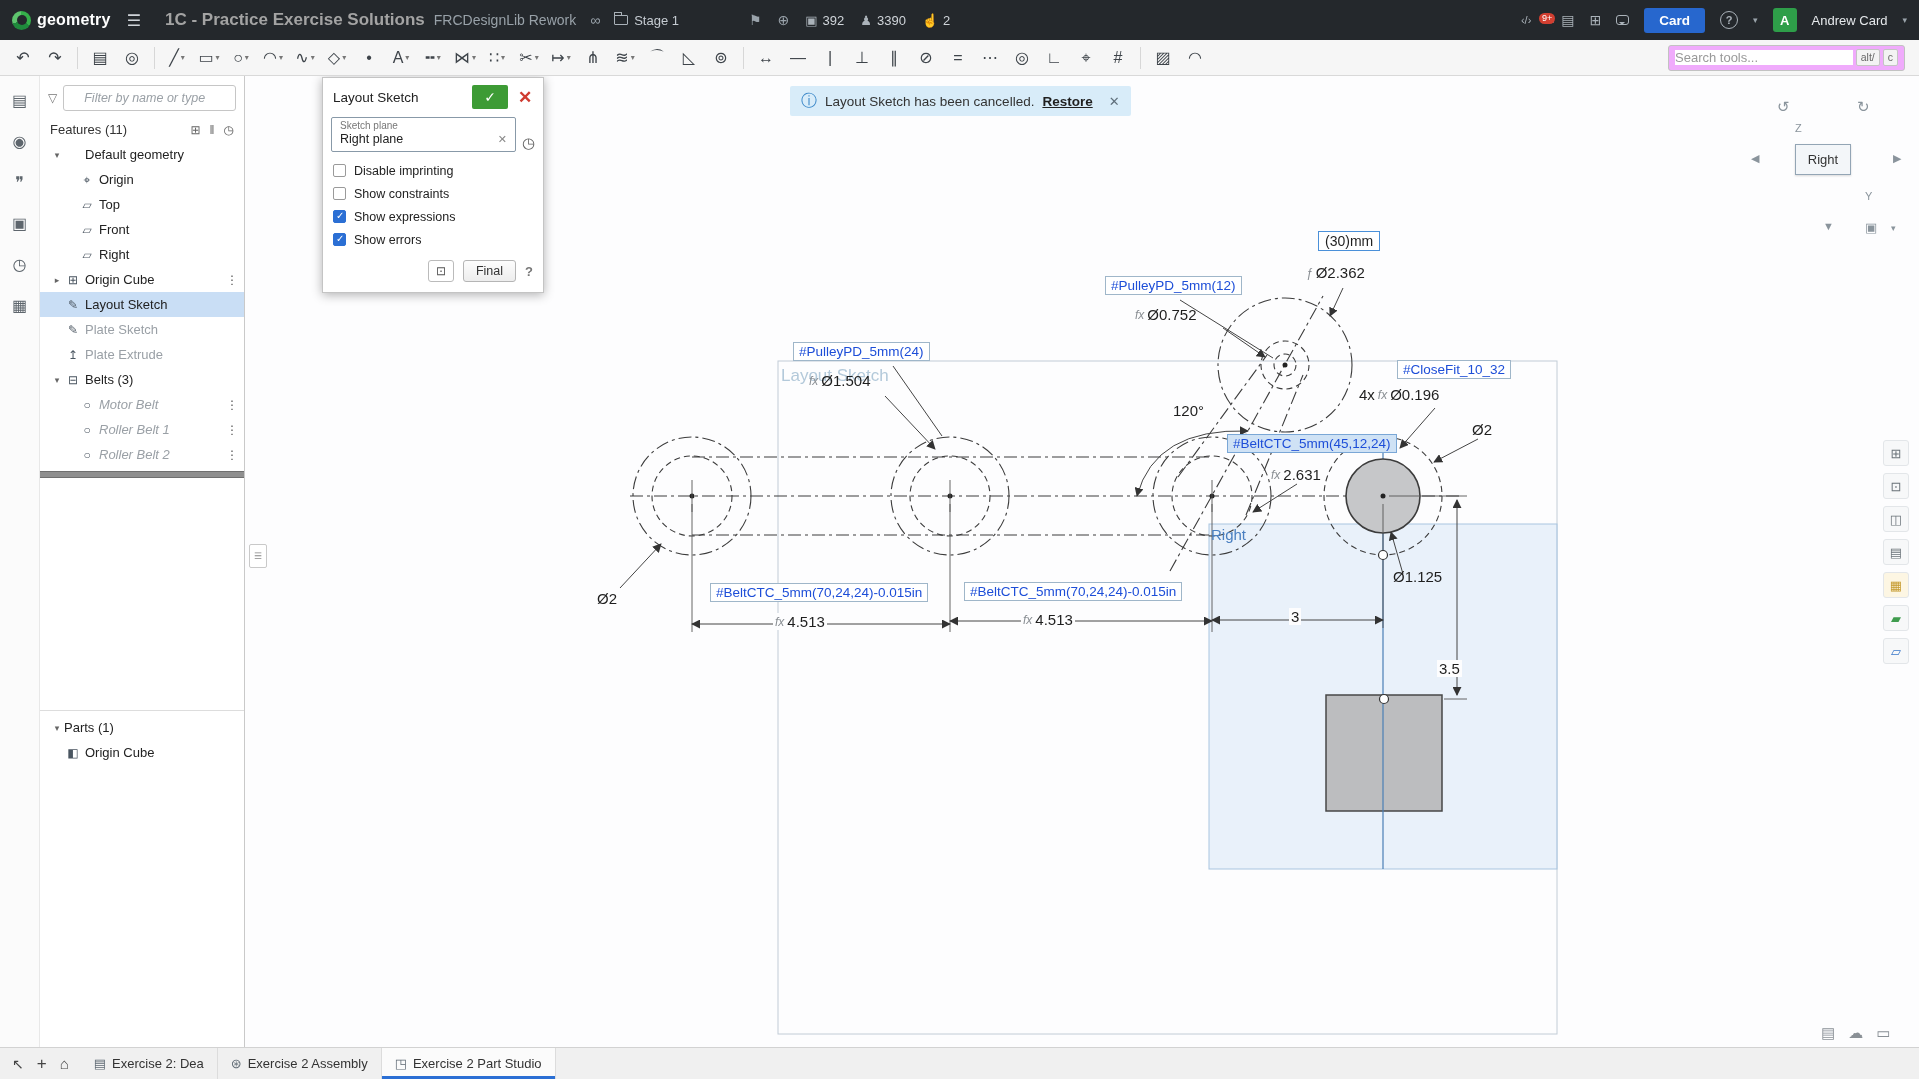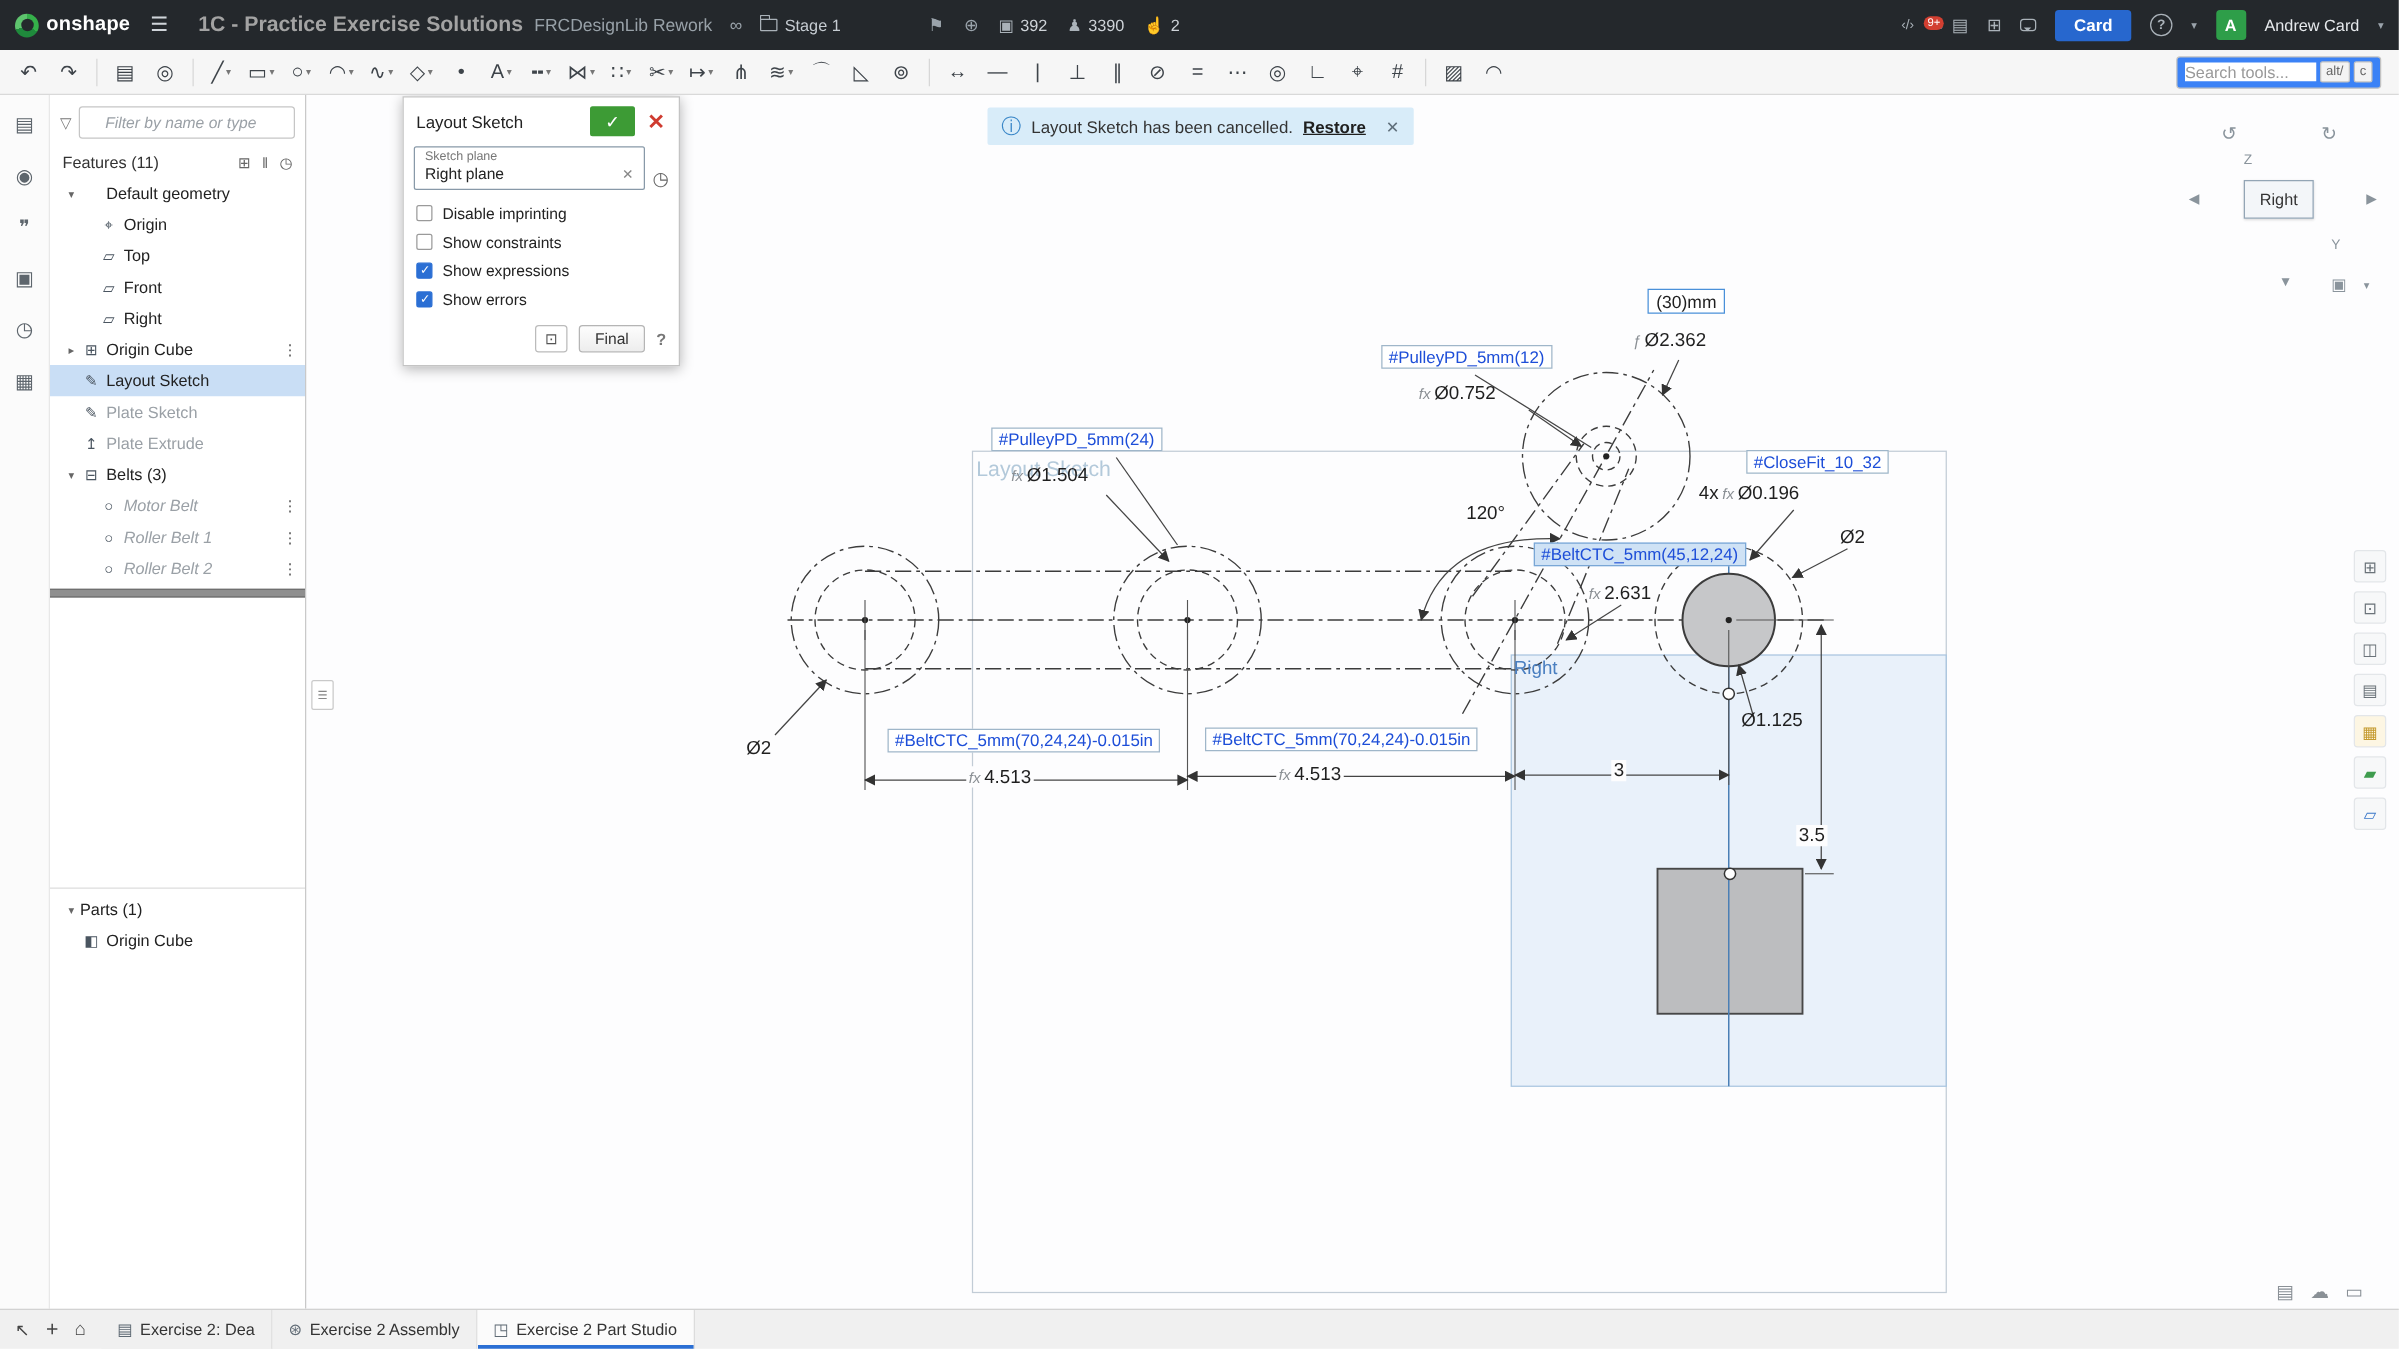--- a/index.html
+++ b/index.html
@@ -31,21 +31,21 @@
   .help-circ{width:18px;height:18px;border:1.4px solid #aab2b9;border-radius:50%;color:#aab2b9;font-size:11px;display:flex;align-items:center;justify-content:center;font-weight:bold}
   .avatar{width:24px;height:24px;border-radius:3px;background:#2e9e49;color:#fff;font-size:13px;font-weight:bold;display:flex;align-items:center;justify-content:center}
   .user-name{font-size:13px;color:#e6e9ec}
   .caret{font-size:9px;color:#9aa3ab}
 
   
   .toolbar{position:absolute;left:0;top:40px;right:0;height:36px;background:#f6f6f6;border-bottom:1px solid #d9d9d9;display:flex;align-items:center;padding-left:8px;z-index:40}
   .tool{height:28px;min-width:30px;display:flex;align-items:center;justify-content:center;font-size:16px;color:#3e444a;border-radius:3px;padding:0 3px;cursor:default}
   .tool.chev::after{content:"▾";font-size:8px;color:#777;margin-left:2px}
   .tool.sep{min-width:1px;width:1px;height:22px;background:#d7d7d7;padding:0;margin:0 5px;border-radius:0}
-  .search-box{margin-left:auto;margin-right:14px;display:flex;align-items:center;border:1px solid #c2c2c2;background:#3b82f6;border-radius:3px;height:26px;padding:0 6px;width:164px}
+  .search-box{margin-left:auto;margin-right:14px;display:flex;align-items:center;border:1px solid #c2c2c2;background:#f0abfc;border-radius:3px;height:26px;padding:0 6px;width:237px}
   .search-box input{border:none;outline:none;flex:1;font-size:13px;color:#444;min-width:20px;font-family:"Liberation Sans",sans-serif}
   .search-box input::placeholder{color:#999}
   .kbd{font-size:10.5px;border:1px solid #c4c4c4;border-radius:2px;background:#f3f3f3;padding:0 4px;color:#666;margin-left:3px;line-height:15px}
 
   
   .dock{position:absolute;left:0;top:76px;bottom:32px;width:40px;background:#fbfbfb;border-right:1px solid #e8e8e8;display:flex;flex-direction:column;align-items:center;padding-top:12px;gap:17px;z-index:30}
   .dock-btn{width:24px;height:24px;display:flex;align-items:center;justify-content:center;font-size:16px;color:#5e666d}
 
   
   .fpanel{position:absolute;left:40px;top:76px;bottom:32px;width:205px;background:#fff;border-right:1px solid #c9c9c9;z-index:30;font-size:13px}
@@ -144,21 +144,21 @@
   .tabs{display:flex;align-items:stretch}
   .tab{display:flex;align-items:center;gap:6px;padding:0 13px;font-size:13px;color:#333;border-right:1px solid #dcdcdc;background:#f0f0f0;white-space:nowrap}
   .tab .tab-icon{font-size:13px;color:#5f6a74}
   .tab.active{background:#fbfbfb;box-shadow:inset 0 -3px 0 #2b6fd4}
 </style>
 </head>
 <body>
 
 <div class="topbar">
   <span class="logo-ring"></span>
-  <span class="logo-text">onshape</span>
+  <span class="logo-text">geometry</span>
   <span class="hamburger">☰</span>
   <span class="doc-title">1C - Practice Exercise Solutions</span>
   <span class="doc-sub">FRCDesignLib Rework</span>
   <span class="tb-ico">∞</span>
   <span class="folder"></span>
   <span class="loc-label">Stage 1</span>
 
   <div class="stats">
     <span class="tb-ico" style="margin-left:0">⚑</span>
     <span class="tb-ico" style="margin-left:0">⊕</span>

